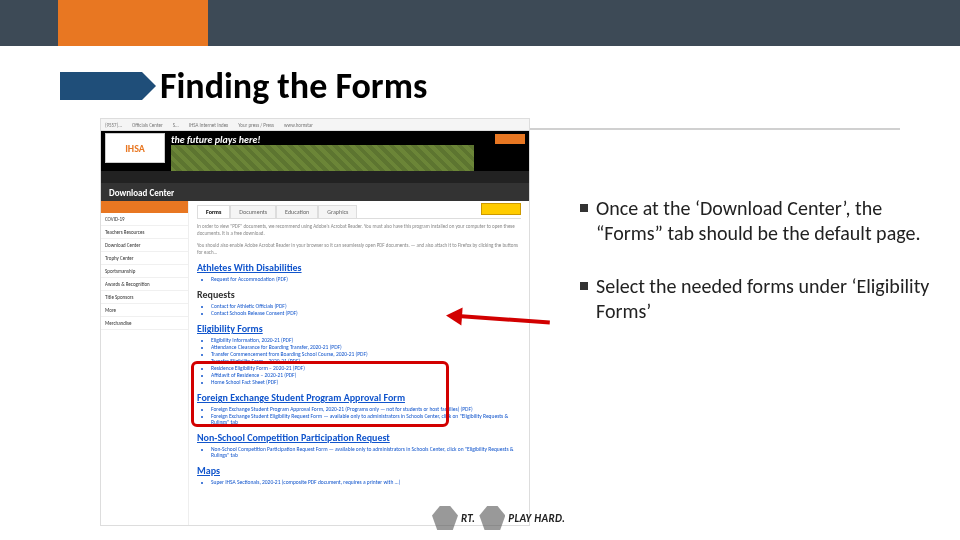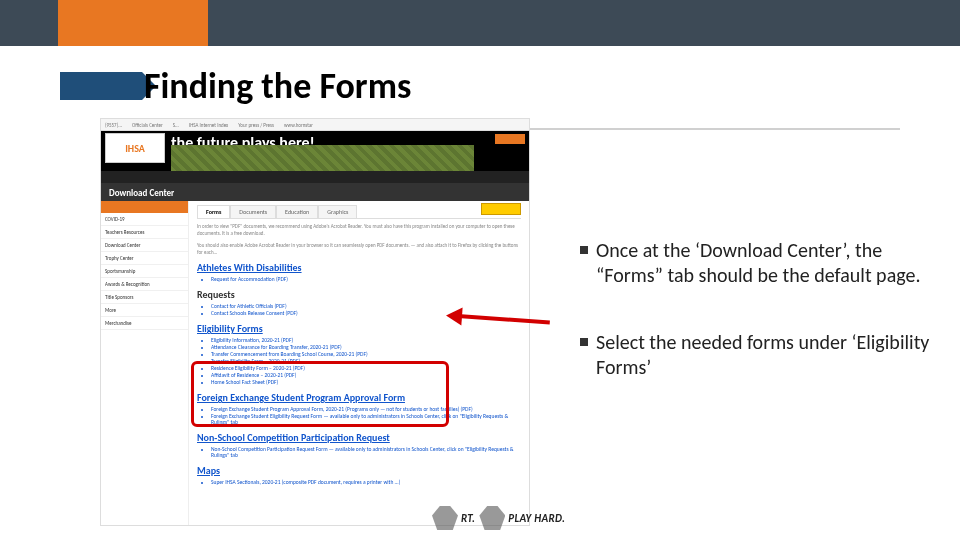--- a/index.html
+++ b/index.html
@@ -4,30 +4,30 @@
 <style>
   * { box-sizing: border-box; margin: 0; padding: 0; }
   html, body { width: 960px; height: 540px; font-family: Calibri, Arial, sans-serif; background:#fff; overflow:hidden; }
 
   .topbar { position:absolute; top:0; left:0; width:960px; height:46px; background:#3d4a56; }
   .topbar-accent { position:absolute; top:0; left:58px; width:150px; height:46px; background:#e87722; }
 
   .title-tab { position:absolute; top:72px; left:60px; width:82px; height:28px; background:#1f4e79; }
   .title-tab::after { content:""; position:absolute; right:-14px; top:0; width:0; height:0; border-top:14px solid transparent; border-bottom:14px solid transparent; border-left:14px solid #1f4e79; }
 
-  .slide-title { position:absolute; top:64px; left:144px; font-size:36px; font-weight:700; color:#000; }
+  .slide-title { position:absolute; top:64px; left:160px; font-size:36px; font-weight:700; color:#000; }
 
   .title-underline { position:absolute; top:128px; left:100px; width:800px; height:2px; background:#d0d0d0; }
 
   
   .shot { position:absolute; top:118px; left:100px; width:430px; height:408px; border:1px solid #ddd; background:#fff; font-size:6px; color:#555; }
   .shot .browbar { height:12px; background:#f5f5f5; border-bottom:1px solid #ddd; font-size:5px; padding:1px 4px; color:#777; display:flex; gap:10px; align-items:center; }
   .shot .banner { position:relative; height:40px; background:#000000; }
   .shot .banner .logo { position:absolute; left:4px; top:2px; width:60px; height:30px; background:#fff; border:1px solid #ccc; font-weight:bold; color:#e87722; font-size:10px; display:flex; align-items:center; justify-content:center; }
-  .shot .banner .tag { position:absolute; left:70px; top:2px; color:#fff; font-size:16px; font-weight:bold; }
+  .shot .banner .tag { position:absolute; left:70px; top:2px; color:#fff; font-style:italic; font-size:10px; font-weight:bold; }
   .shot .banner .login { position:absolute; right:4px; top:3px; width:30px; height:10px; background:#e87722; }
   .shot .banner .img { position:absolute; left:70px; top:14px; right:55px; bottom:0; background:repeating-linear-gradient(45deg,#6b8537,#6b8537 4px,#5d7530 4px,#5d7530 8px); }
   .shot .nav { height:12px; background:#222; }
   .shot .dc { height:18px; background:#333; color:#fff; font-size:9px; font-weight:bold; display:flex; align-items:center; padding-left:8px; }
   .shot .body { display:flex; height:calc(100% - 82px); }
   .shot .side { width:88px; border-right:1px solid #eee; }
   .shot .side .hdr { height:12px; background:#e87722; }
   .shot .side .it { padding:3px 4px; border-bottom:1px solid #f0f0f0; color:#333; font-size:5px; }
   .shot .main { flex:1; padding:4px 8px; position:relative; }
   .shot .tabs { display:flex; gap:0; border-bottom:1px solid #ddd; margin-bottom:4px; }
@@ -39,21 +39,21 @@
   .shot li { font-size:5.5px; color:#1155cc; margin:1px 0; }
   .shot .reader { float:right; width:40px; height:12px; background:#ffcc00; border:1px solid #cc9900; margin-top:-20px; }
 
   .redbox { position:absolute; border:3px solid #d20000; border-radius:6px; }
 
   .arrow { position:absolute; }
   .arrow .line { position:absolute; width:92px; height:4px; background:#d20000; transform-origin:left center; transform:rotate(4deg); }
   .arrow .head { position:absolute; left:-12px; top:-7px; width:0; height:0; border-top:9px solid transparent; border-bottom:9px solid transparent; border-right:16px solid #d20000; transform:rotate(4deg); }
 
   .bullets { position:absolute; top:196px; left:580px; width:350px; font-size:20px; color:#222; }
-  .bullets .b { display:flex; margin-bottom:28px; line-height:1.25;margin-top:42px; }
+  .bullets .b { display:flex; margin-bottom:28px; line-height:1.25; }
   .bullets .sq { width:8px; height:8px; background:#333; margin-top:8px; margin-right:8px; flex-shrink:0; }
 
   .footer-logo { position:absolute; bottom:10px; left:432px; font-size:11px; font-weight:800; font-style:italic; letter-spacing:0.3px; color:#222; display:flex; align-items:center; }
   .footer-logo .fig { width:26px; height:24px; margin-right:3px; background:#555; clip-path:polygon(30% 0,70% 0,100% 40%,80% 100%,20% 100%,0 40%); opacity:0.6; }
 </style>
 </head>
 <body>
 
 <div class="topbar"></div>
 <div class="topbar-accent"></div>

